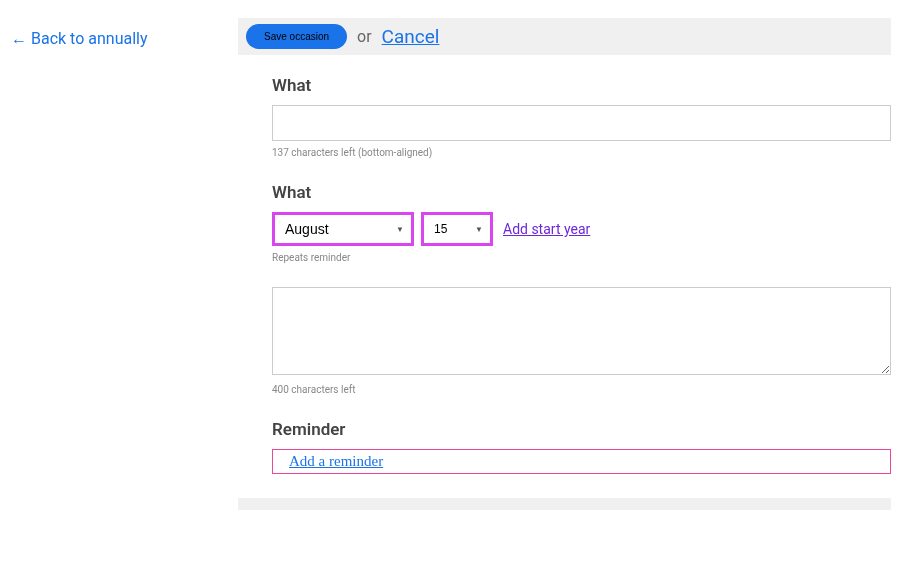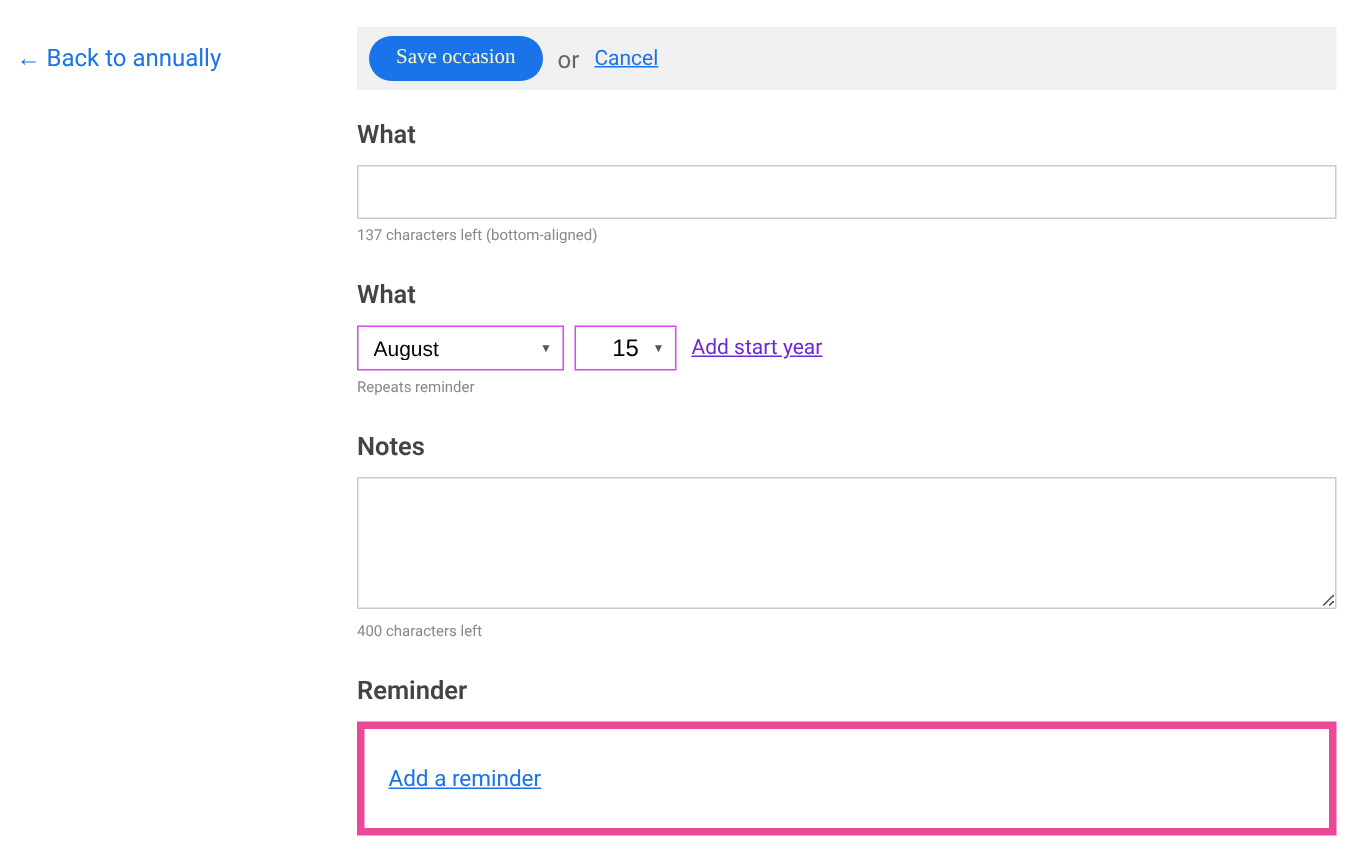--- a/index.html
+++ b/index.html
@@ -39,40 +39,40 @@
     .action-bar {
       background: #f0f0f0;
       padding: 6px 8px;
       display: flex;
       align-items: center;
       gap: 10px;
       margin-bottom: 20px;
     }
     .save-button {
       background: #1a73e8;
-      color: #fef9c3;
+      color: #000000;
       border: none;
       border-radius: 16px;
       padding: 7px 18px;
-      font-size: 14px;
-      cursor: pointer;
-      font-family: Liberation Serif, serif;
+      font-size: 10px;
+      cursor: pointer;
     }
     .or-text {
       color: #666;
       font-size: 16px;
     }
     .cancel-link {
       color: #1a73e8;
-      font-size: 14px;
+      font-size: 19px;
       text-decoration: underline;
       cursor: pointer;
     }
     .section {
       margin-bottom: 24px;
+      margin-left: 34px;
     }
     .section-label {
       font-size: 17px;
       font-weight: 600;
       color: #444;
       margin-bottom: 10px;
     }
     .text-input {
       width: 100%;
       border: 1px solid #ccc;
@@ -85,45 +85,45 @@
       font-size: 10px;
       margin-top: 6px;
     }
     .when-row {
       display: flex;
       align-items: center;
       gap: 7px;
     }
     .select-wrap {
       position: relative;
-      border: 1px solid #d946ef;
+      border: 3px solid #d946ef;
       background: #fff;
       display: flex;
       align-items: center;
     }
     .select-month {
       width: 136px;
       height: 28px;
       padding: 4px 10px;
       border: none;
       background: transparent;
       font-size: 14px;
       appearance: none;
       cursor: pointer;
     }
     .select-day {
       width: 66px;
       height: 28px;
       padding: 4px 10px;
       border: none;
       background: transparent;
-      font-size: 16px;
+      font-size: 12px;
       appearance: none;
       cursor: pointer;
-      text-align: center;
+      text-align: left;
     }
     .select-caret {
       position: absolute;
       right: 7px;
       top: 50%;
       transform: translateY(-50%);
       pointer-events: none;
       font-size: 8px;
       color: #555;
     }
@@ -136,22 +136,23 @@
     }
     .textarea-input {
       width: 100%;
       border: 1px solid #ccc;
       padding: 8px 10px;
       font-size: 14px;
       height: 88px;
       resize: both;
     }
     .reminder-box {
-      border: 5px solid #ec4899;
-      padding: 24px 16px;
+      border: 1px solid #ec4899;
+      padding: 3px 16px;
+      font-family: Liberation Serif, serif;
     }
     .reminder-link {
       color: #1a73e8;
       font-size: 15px;
       text-decoration: underline;
       cursor: pointer;
       font-weight: 400;
     }
   </style>
 </head>
@@ -194,21 +195,20 @@
             <option>15</option>
           </select>
           <span class="select-caret">▼</span>
         </div>
         <a class="add-year-link">Add start year</a>
       </div>
       <div class="helper-text">Repeats reminder</div>
     </div>
 
     <div class="section">
-      <div class="section-label">Notes</div>
       <textarea class="textarea-input" style=""></textarea>
       <div class="helper-text">400 characters left</div>
     </div>
 
     <div class="section">
       <div class="section-label">Reminder</div>
       <div class="reminder-box">
         <a class="reminder-link">Add a reminder</a>
       </div>
     </div>

